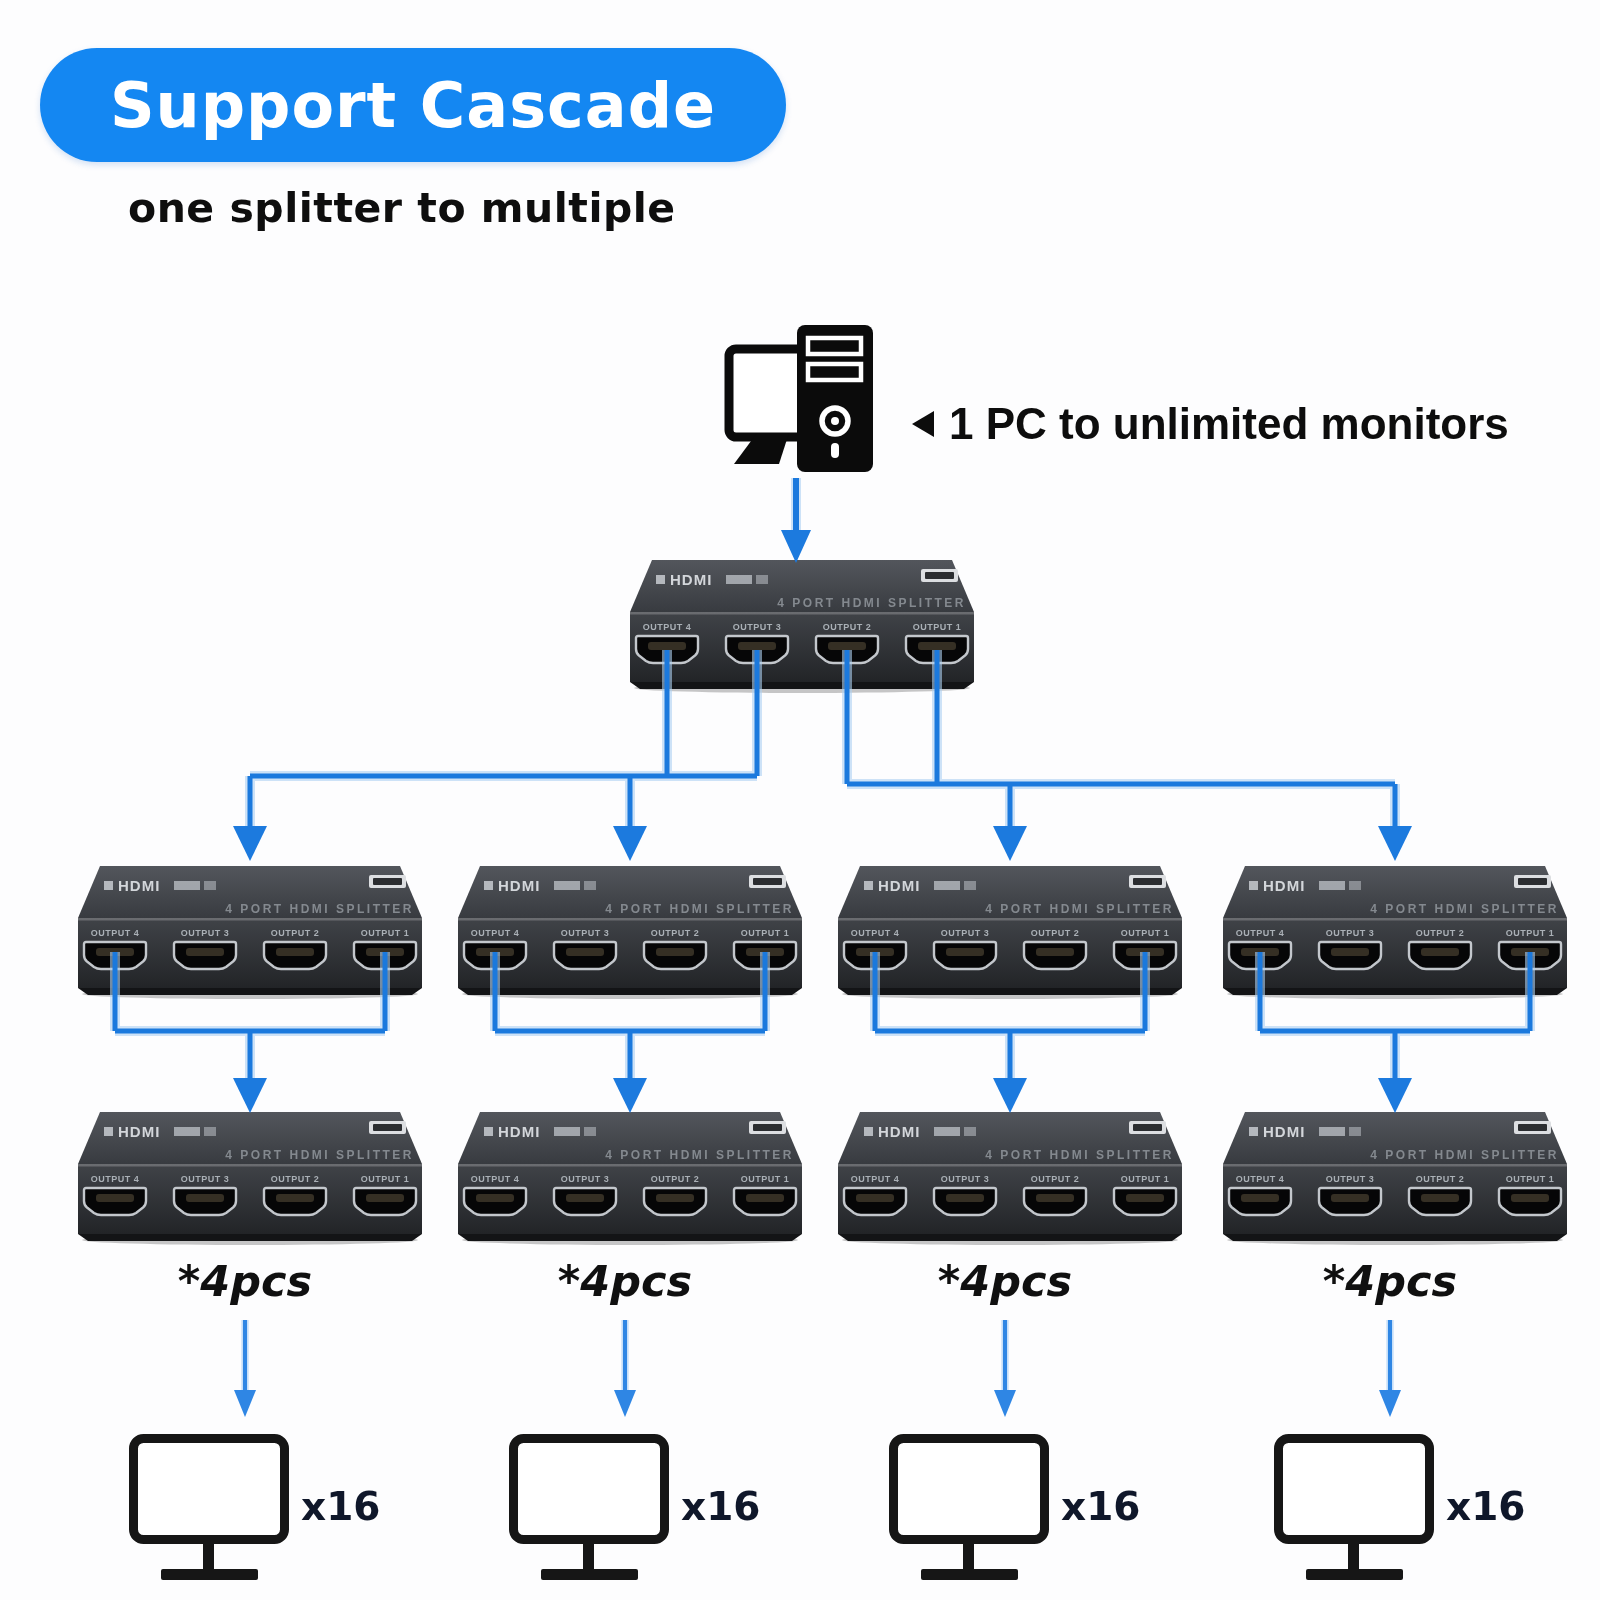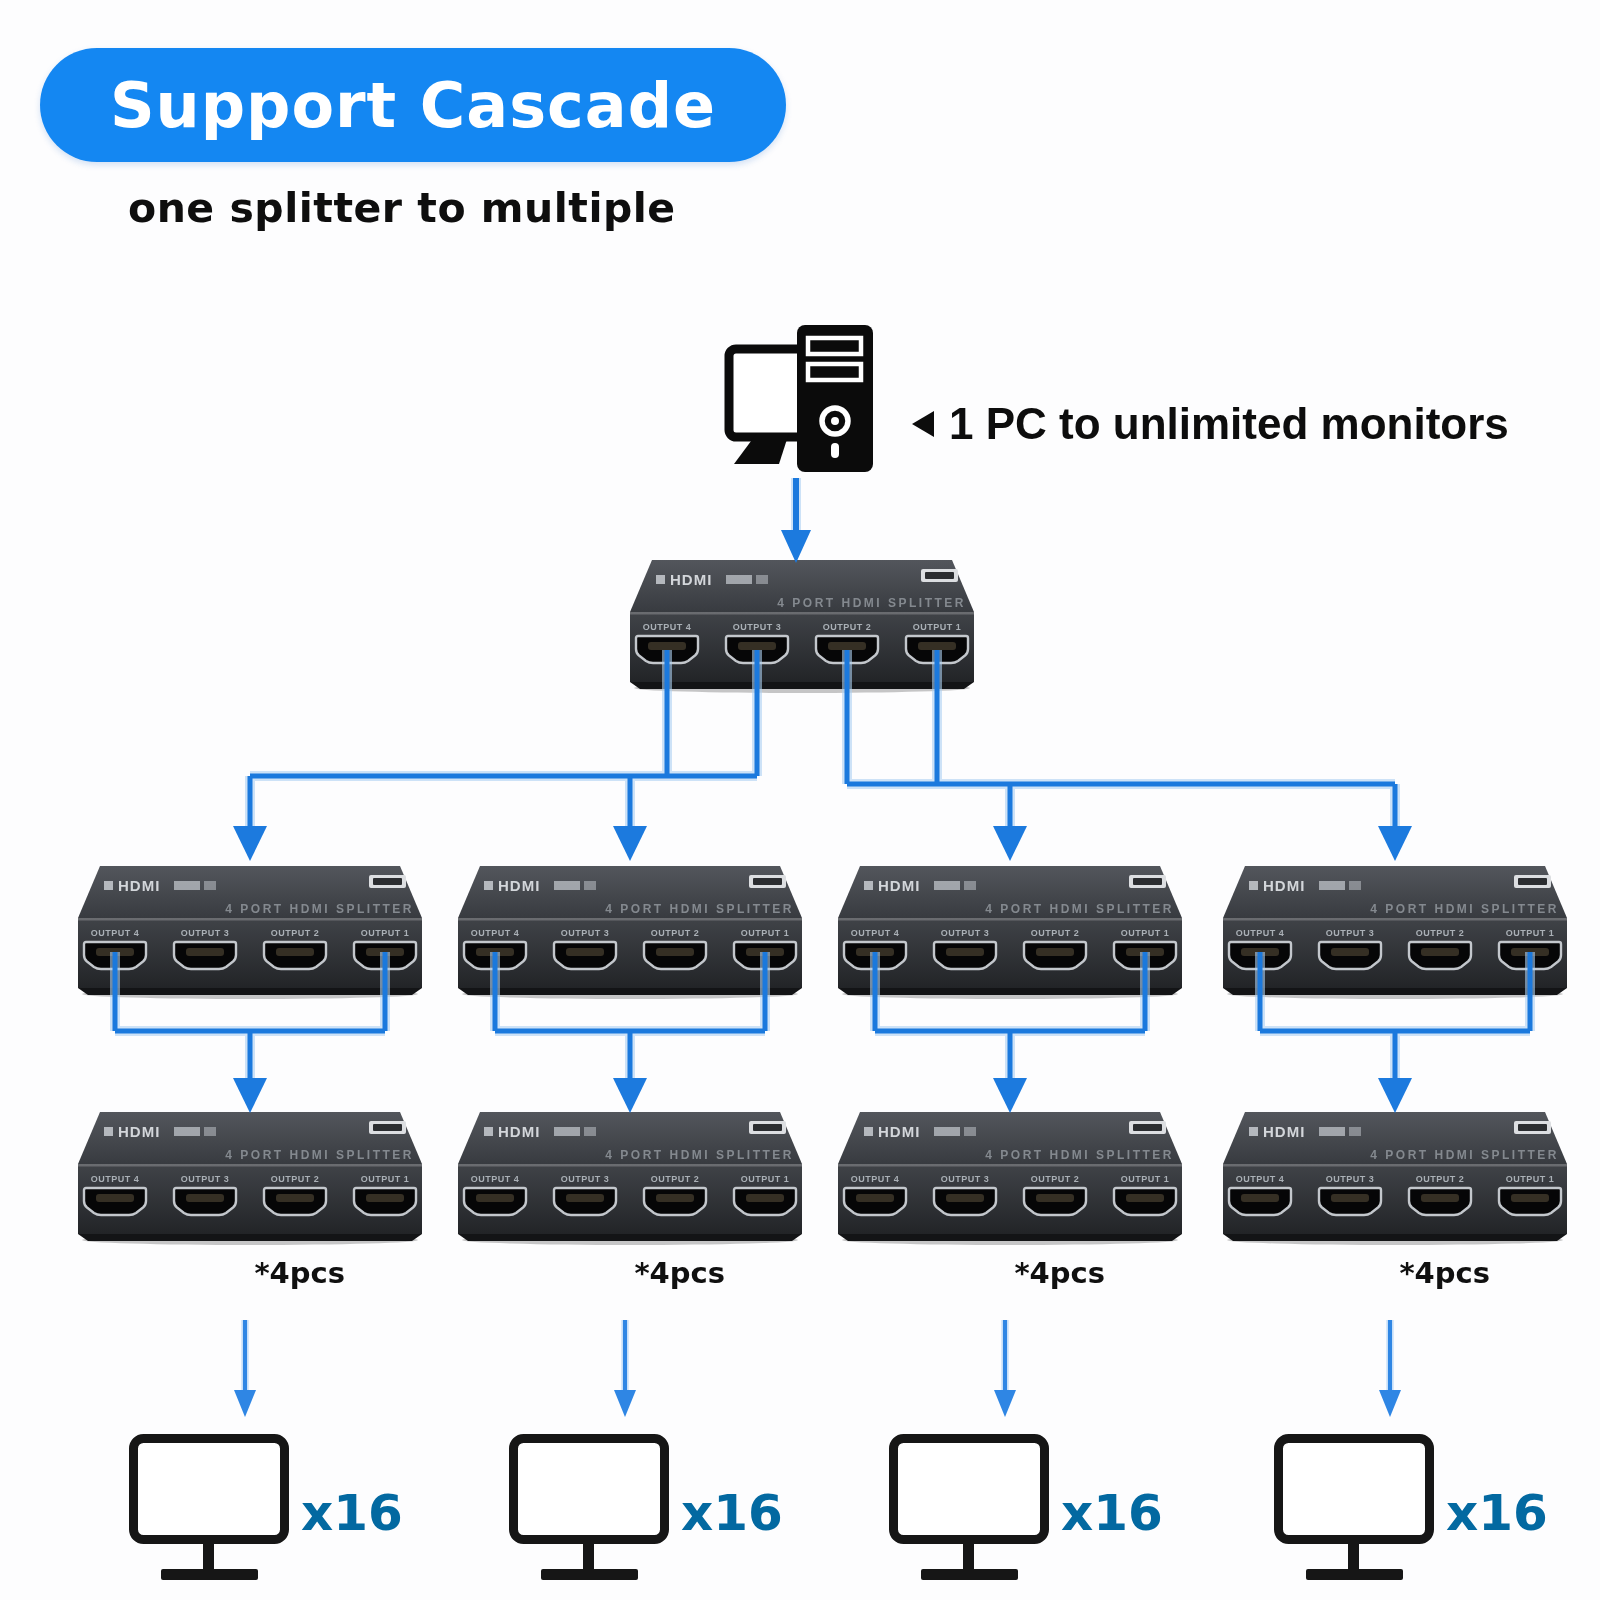--- a/index.html
+++ b/index.html
@@ -31,26 +31,26 @@
   .pc-label .tri{
     width:0;height:0;border-top:13px solid transparent;border-bottom:13px solid transparent;
     border-right:22px solid #0c0c0c;
   }
   .pc-label .txt{
     font-family:"Liberation Sans",sans-serif;
     font-size:44px;font-weight:700;color:#0d0d0d;white-space:nowrap;
   }
   
   .pcs{
-    position:absolute;top:1256px;width:200px;text-align:right;
-    font-size:29px;font-weight:700;color:#101010;
+    position:absolute;top:1256px;width:200px;text-align:center;
+    font-size:43px;font-weight:700;color:#101010;font-style:italic;
   }
   .x16{
     position:absolute;top:1484px;
-    font-size:50px;font-weight:700;color:#0369a1;
+    font-size:39px;font-weight:700;color:#0f172a;
   }
   
   .layer{position:absolute;left:0;top:0;width:1600px;height:1600px;}
   .wire-glow{stroke:#aed0f2;stroke-width:10;fill:none;opacity:.6;}
   .wire{stroke:#1b79dd;stroke-width:5;fill:none;}
   .wire-mid{stroke:#1b79dd;stroke-width:6;fill:none;}
   .wire-thin-glow{stroke:#bcd9f5;stroke-width:8;fill:none;opacity:.55;}
   .wire-thin{stroke:#2f86e4;stroke-width:4.2;fill:none;}
   .head{fill:#1c7ade;}
   .head-thin{fill:#2f86e4;}

